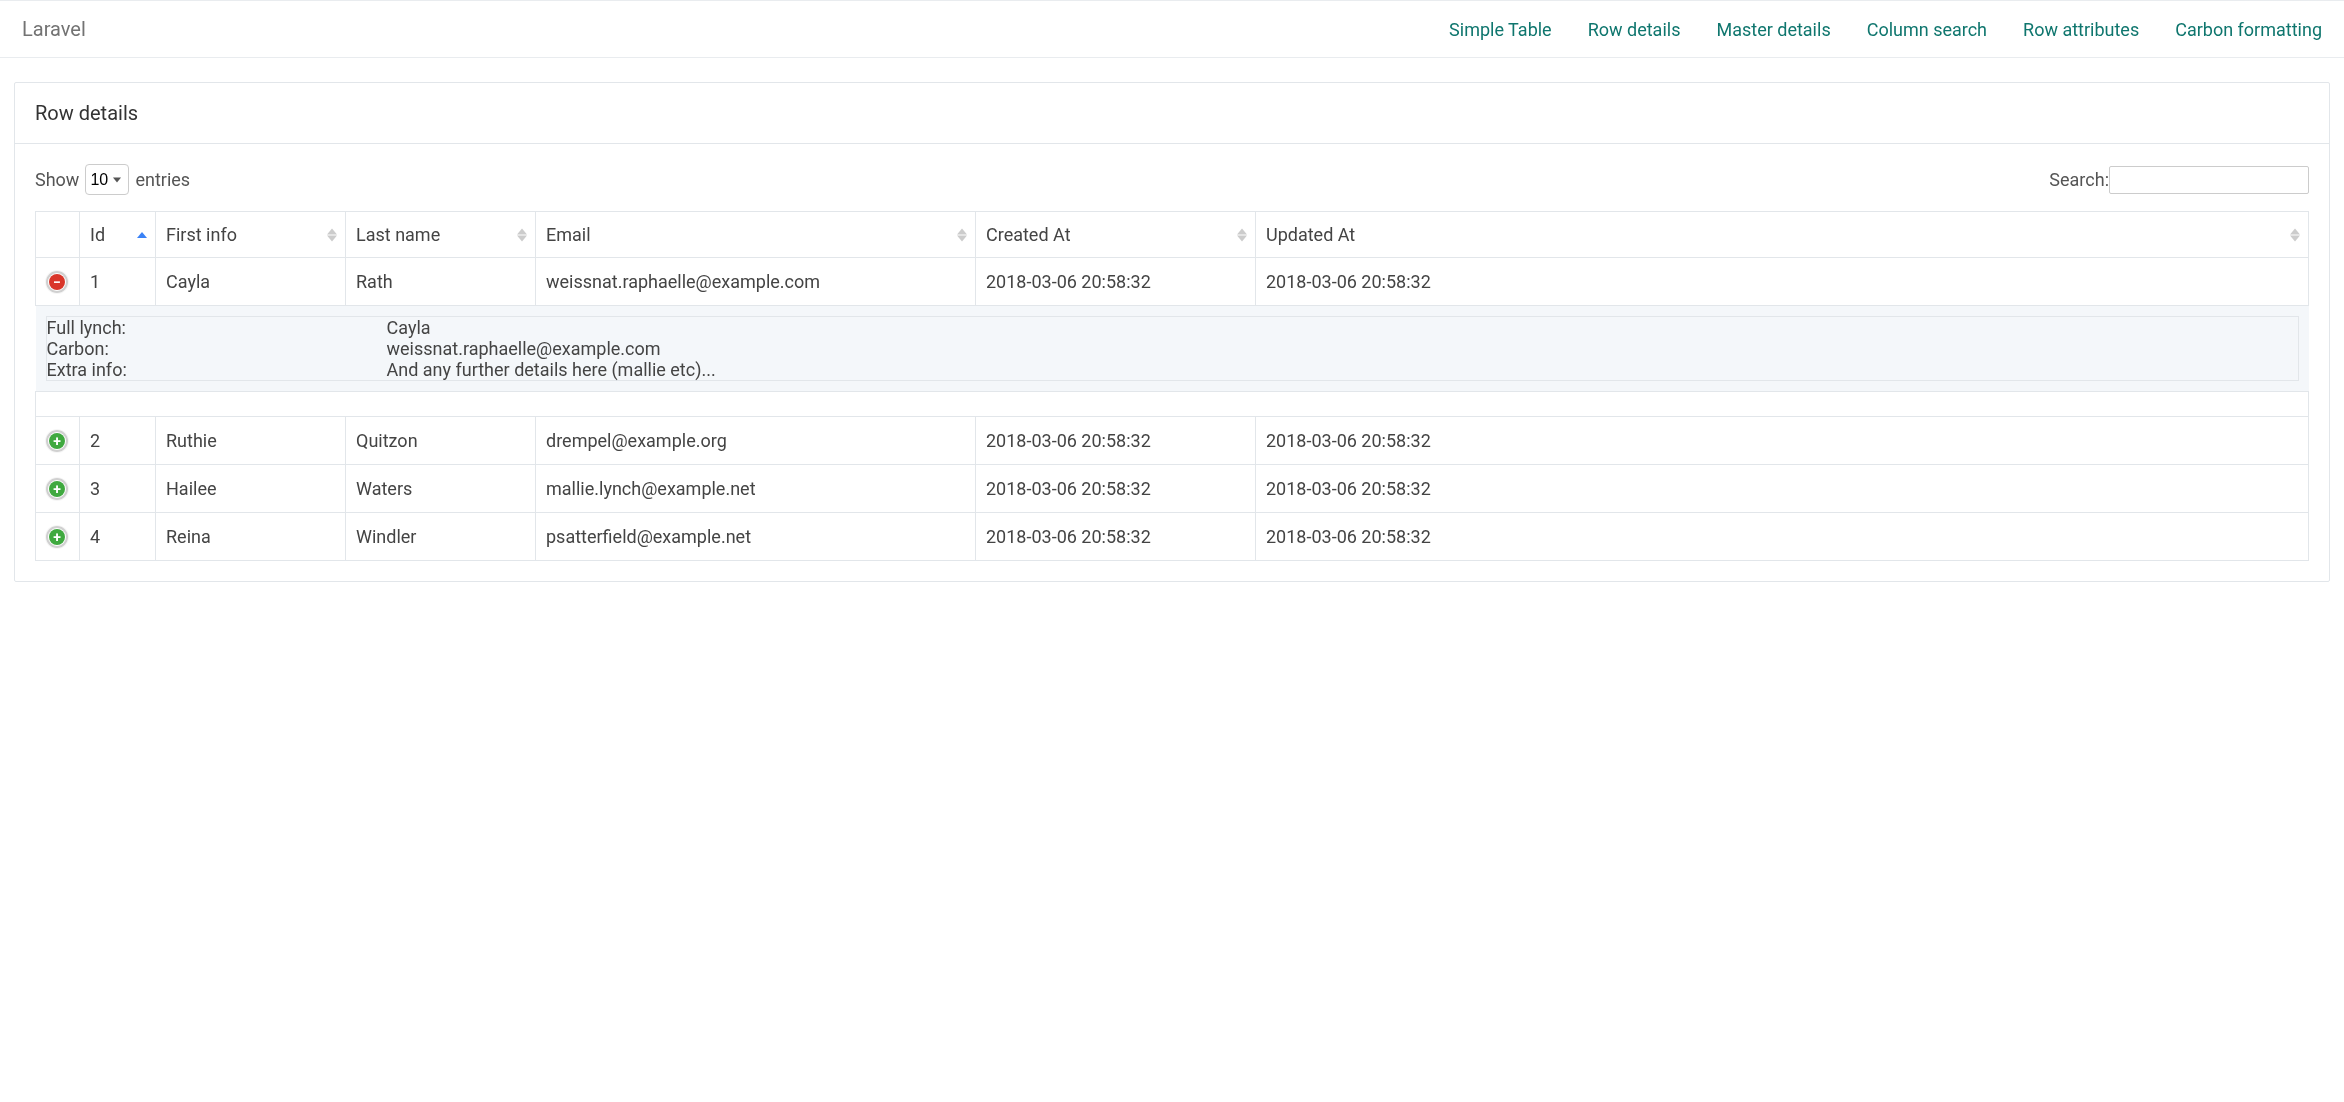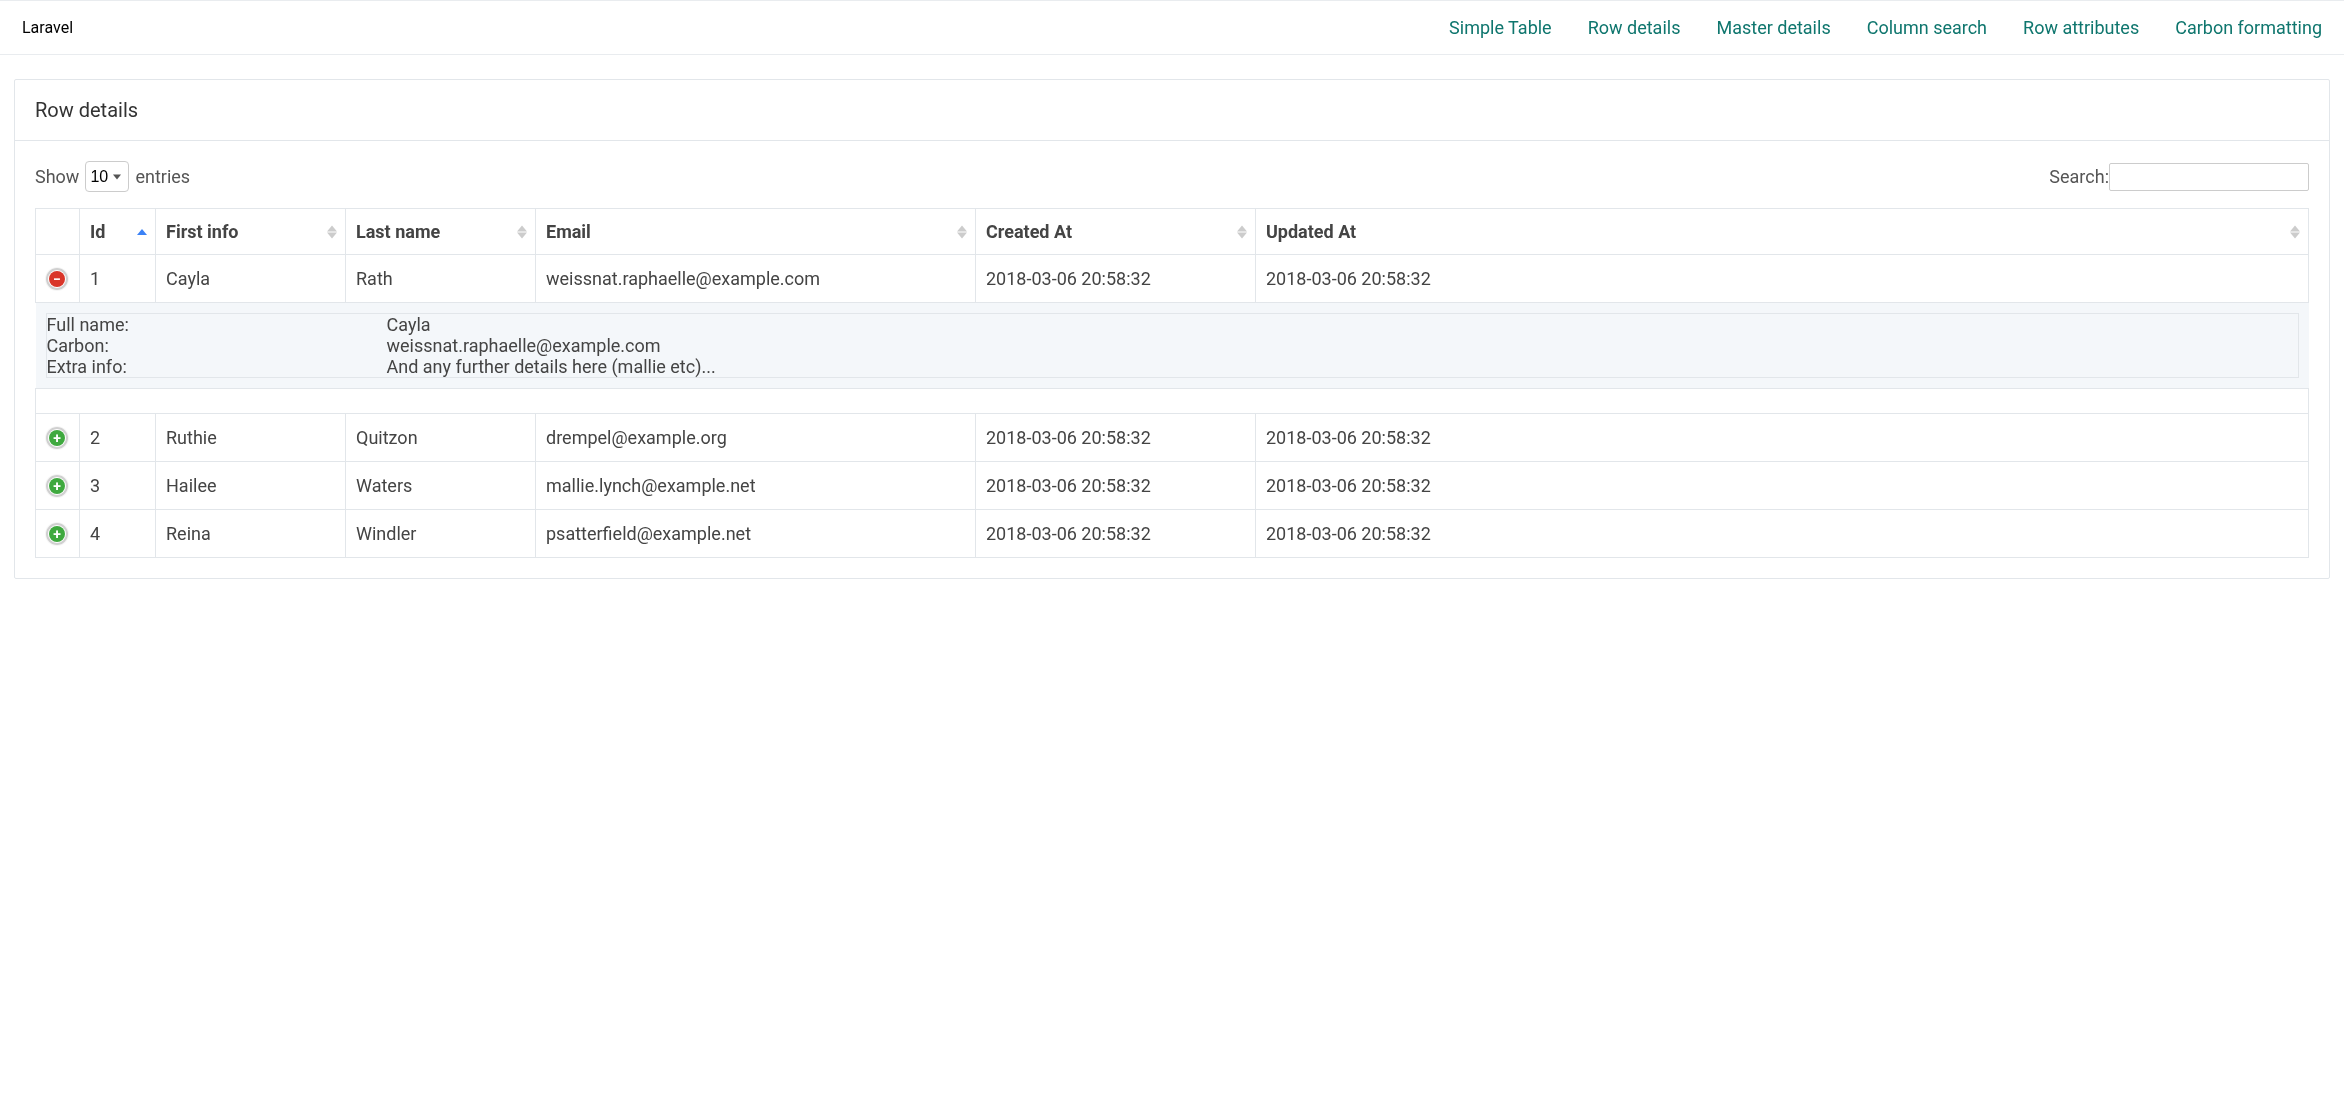--- a/index.html
+++ b/index.html
@@ -12,22 +12,22 @@
   .topbar {
     border-top: 1px solid #e9ecef;
     border-bottom: 1px solid #e9ecef;
     background: #fff;
     display: flex;
     justify-content: space-between;
     align-items: center;
     padding: 16px 22px;
   }
   .brand {
-    font-size: 16px;
-    color: #000000;
+    font-size: 20px;
+    color: #737373;
   }
   .nav {
     display: flex;
     gap: 36px;
   }
   .nav a {
     color: #0f766e;
     text-decoration: none;
     font-size: 18px;
   }
@@ -91,21 +91,21 @@
     border-collapse: collapse;
     font-size: 18px;
   }
   table.data-table th, table.data-table td {
     border: 1px solid #e2e6ea;
     padding: 12px 10px;
     text-align: left;
     color: #444;
   }
   table.data-table th {
-    font-weight: 700;
+    font-weight: 400;
     position: relative;
     background: #fff;
     user-select: none;
   }
   .sort-icons {
     position:absolute;
     right:8px;
     top:50%;
     transform:translateY(-50%);
     display:flex;
@@ -266,21 +266,21 @@
           <td>2018-03-06 20:58:32</td>
           <td>2018-03-06 20:58:32</td>
         </tr>
 
         <tr class="detail-row">
           <td colspan="7">
             <div class="detail-panel">
               <table>
                 <tbody>
                     <tr>
-                  <td class="label">Full name:</td>
+                  <td class="label">Full lynch:</td>
                   <td>Cayla</td>
                 </tr>
                 <tr>
                   <td class="label">Carbon:</td>
                   <td>weissnat.raphaelle@example.com</td>
                 </tr>
                 <tr>
                   <td class="label">Extra info:</td>
                   <td>And any further details here (mallie etc)...</td>
                 </tr>

